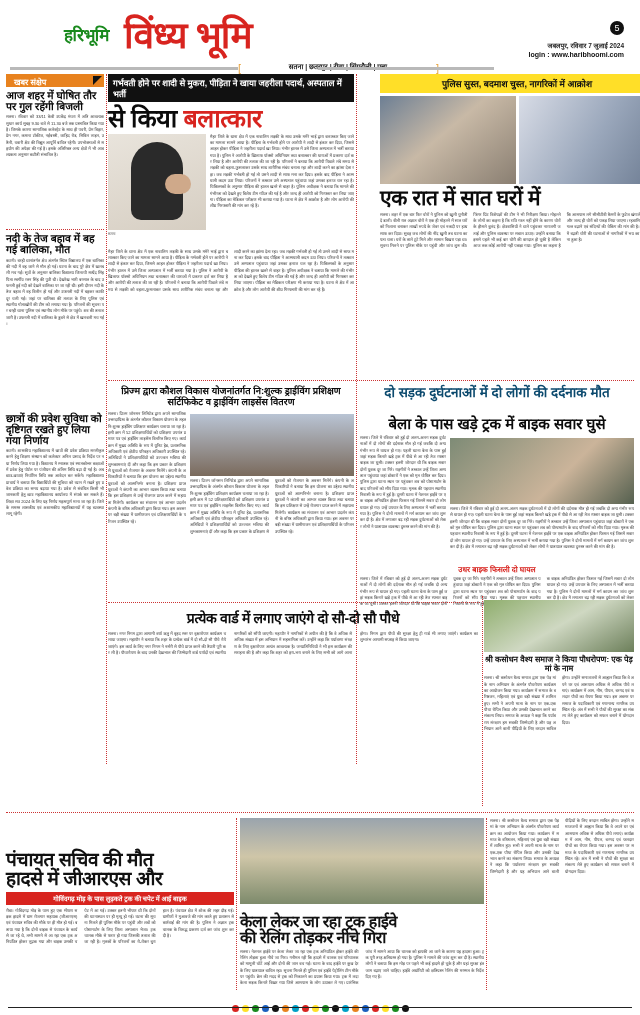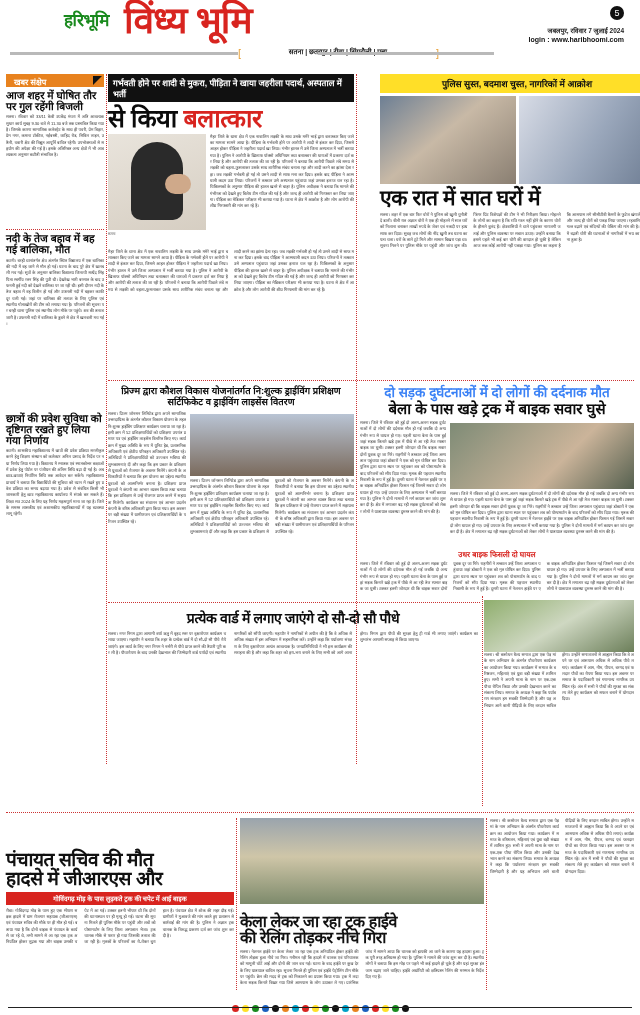--- a/index.html
+++ b/index.html
@@ -1,17 +1,17 @@
 <!DOCTYPE html>
 <html><head>
 <meta charset="utf-8">
 <style>
   html,body{margin:0;padding:0;background:#fff;}
   body{width:640px;height:1015px;overflow:hidden;font-family:"Liberation Sans",sans-serif;color:#111;}
-  .page{position:relative;width:640px;height:1015px;background:#fff;box-sizing:border-box;padding:0 6px;}
+  .page{position:relative;width:640px;height:1015px;background:#fff;box-sizing:border-box;padding:15px 6px;}
 
   
   .masthead{position:relative;height:46px;}
   .logo-hari{position:absolute;left:58px;top:8px;font-size:17px;font-weight:bold;color:#1a8a1e;letter-spacing:-.5px;}
   .logo-main{position:absolute;left:118px;top:2px;font-size:37px;font-weight:bold;color:#d8241f;letter-spacing:-1px;line-height:1;}
   .issue-no{position:absolute;right:10px;top:6px;width:14px;height:14px;border-radius:50%;background:#111;color:#fff;font-size:9px;text-align:center;line-height:14px;}
   .dateline{position:absolute;right:10px;top:26px;font-size:6.5px;font-weight:bold;color:#222;text-align:right;}
   .loginline{position:absolute;right:10px;top:36px;font-size:7px;font-weight:bold;color:#111;text-align:right;}
 
   
@@ -54,22 +54,22 @@
   .ph2{flex:1;height:88px;background:linear-gradient(120deg,#d8dce6,#9aa7bb 55%,#6e7d93);}
   .bigR{font-size:21px;margin:4px 0 3px;}
 
   
   .zoneC{position:absolute;left:108px;top:386px;width:246px;}
   .zoneC .hl2{font-size:9.5px;font-weight:bold;line-height:1.15;text-align:center;color:#0b0b0b;}
   .groupPhoto{width:100%;height:62px;background:linear-gradient(180deg,#b9c4d4,#7a6a5c);margin:3px 0 2px;}
 
   
   .zoneD{position:absolute;left:360px;top:386px;width:274px;}
-  .zoneD .hl3{font-size:13.5px;color:#3b82f6;font-weight:bold;line-height:1.05;text-align:center;}
-  .zoneD .hl4{font-size:15px;font-weight:bold;line-height:1.05;text-align:center;margin-top:1px;color:#0b0b0b;}
+  .zoneD .hl3{font-size:13.5px;color:#0c4a6e;font-weight:bold;line-height:1.05;text-align:center;}
+  .zoneD .hl4{font-size:15px;font-weight:bold;line-height:1.05;text-align:center;margin-top:16px;color:#0b0b0b;}
   .phD{width:100%;height:66px;background:linear-gradient(135deg,#7e8b76,#cbb49a 60%,#55604f);margin:3px 0 2px;}
   .smallRedHead{font-size:7.5px;font-weight:bold;color:#d8241f;text-align:center;margin:2px 0;}
 
   
   .zoneE{position:absolute;left:108px;top:608px;width:370px;}
   .zoneE .banner{font-size:14px;font-weight:bold;text-align:center;color:#0b0b0b;letter-spacing:-.3px;}
 
   
   .zoneF{position:absolute;left:484px;top:600px;width:150px;}
   .phF{width:100%;height:52px;background:linear-gradient(150deg,#8fae6d,#cfd8c2 50%,#6c7f5a);}
@@ -198,20 +198,21 @@
 
   <div class="hrule" style="position:absolute;left:108px;width:372px;top:602px"></div>
   <div class="zoneE">
     <div class="banner">प्रत्येक वार्ड में लगाए जाएंगे दो सौ-दो सौ पौधे</div>
     <div class="body" style="column-count:3;column-gap:8px;height:118px;margin-top:4px">सतना। नगर निगम द्वारा आगामी वर्षा ऋतु में वृहद स्तर पर वृक्षारोपण कार्यक्रम चलाया जाएगा। महापौर ने बताया कि शहर के प्रत्येक वार्ड में दो सौ-दो सौ पौधे रोपे जाएंगे। इस कार्य के लिए नगर निगम ने नर्सरी से पौधे प्राप्त करने की तैयारी पूरी कर ली है। पौधारोपण के बाद उनकी देखभाल की जिम्मेदारी वार्ड पार्षदों एवं स्थानीय नागरिकों को सौंपी जाएगी। महापौर ने नागरिकों से अपील की है कि वे अधिक से अधिक संख्या में इस अभियान में सहभागिता करें। उन्होंने कहा कि पर्यावरण संरक्षण के लिए वृक्षारोपण अत्यंत आवश्यक है। जनप्रतिनिधियों ने भी इस कार्यक्रम की सराहना की है और कहा कि शहर को हरा-भरा बनाने के लिए सभी को आगे आना होगा। निगम द्वारा पौधों की सुरक्षा हेतु ट्री गार्ड भी लगाए जाएंगे। कार्यक्रम का शुभारंभ आगामी सप्ताह से किया जाएगा।</div>
   </div>
   <div class="vrule" style="left:482px;top:596px;height:210px"></div>
 
   <div class="zoneF">
     <div class="phF"></div>
+    <div class="hl5">श्री कसोधन वैश्य समाज ने किया पौधरोपण: एक पेड़ मां के नाम</div>
     <div class="body" style="column-count:2;column-gap:6px;height:122px">सतना। श्री कसोधन वैश्य समाज द्वारा एक पेड़ मां के नाम अभियान के अंतर्गत पौधरोपण कार्यक्रम का आयोजन किया गया। कार्यक्रम में समाज के वरिष्ठजन, महिलाएं एवं युवा बड़ी संख्या में शामिल हुए। सभी ने अपनी माता के नाम पर एक-एक पौधा रोपित किया और उसकी देखभाल करने का संकल्प लिया। समाज के अध्यक्ष ने कहा कि पर्यावरण संरक्षण हम सबकी जिम्मेदारी है और यह अभियान आने वाली पीढ़ियों के लिए वरदान साबित होगा। उन्होंने समाजजनों से आह्वान किया कि वे अपने घर एवं आसपास अधिक से अधिक पौधे लगाएं। कार्यक्रम में आम, नीम, पीपल, बरगद एवं फलदार पौधों का रोपण किया गया। इस अवसर पर समाज के पदाधिकारी एवं गणमान्य नागरिक उपस्थित रहे। अंत में सभी ने पौधों की सुरक्षा का संकल्प लेते हुए कार्यक्रम को सफल बनाने में योगदान दिया।</div>
   </div>
 
   <div class="hrule" style="position:absolute;left:6px;right:6px;top:812px"></div>
 
   <div class="zoneG">
     <div class="hl6">
       <div>पंचायत सचिव की मौत</div>
       <div>हादसे में जीआरएस और</div>
     </div>

